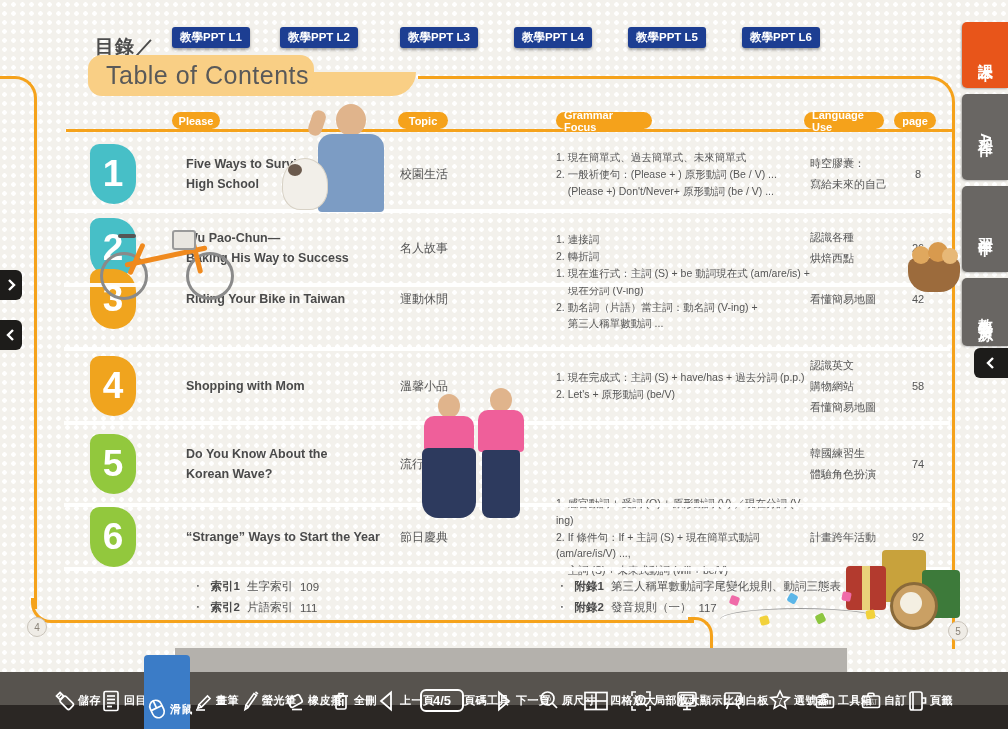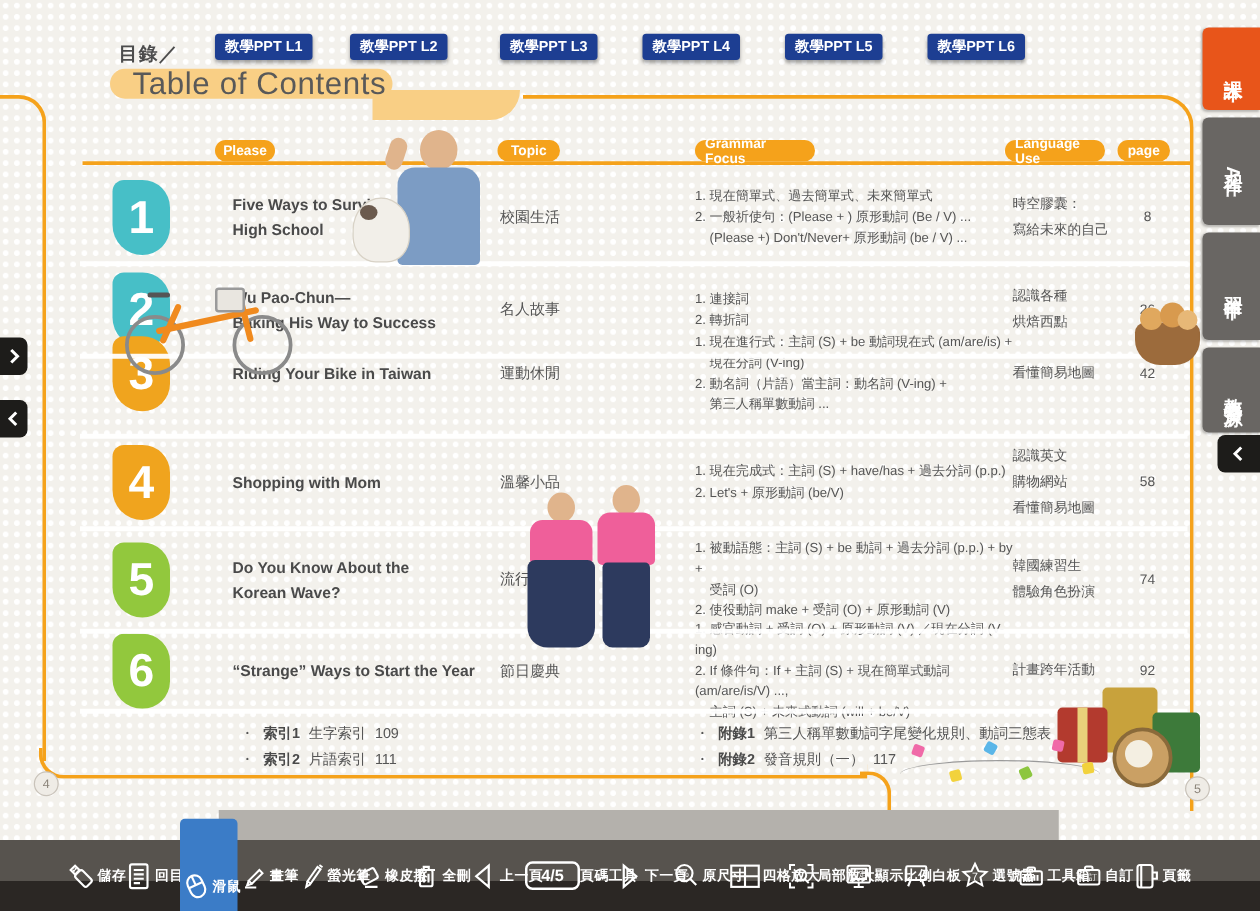--- a/index.html
+++ b/index.html
@@ -9,22 +9,22 @@
   .abs{position:absolute;}
 
   
   .frame{position:absolute;border:0 solid #F5A21B;pointer-events:none;}
   .f1{left:0;top:76px;width:34px;height:530px;border-top-width:3px;border-right-width:3px;border-top-right-radius:22px;}
   .f2{left:31px;top:598px;width:660px;height:22px;border-bottom-width:3px;border-left-width:3px;border-bottom-left-radius:20px;}
   .f3{left:688px;top:617px;width:22px;height:31px;border-top-width:3px;border-right-width:3px;border-top-right-radius:18px;}
   .f4{left:418px;top:76px;width:534px;height:570px;border-top-width:3px;border-right-width:3px;border-top-right-radius:26px;}
 
   
-  .sec-label{left:95px;top:34px;font-size:15px;font-weight:bold;color:#4c4c4c;letter-spacing:1px;}
-  .toc-pill{left:88px;top:55px;width:226px;height:24px;background:#F9CF85;border-radius:14px;
+  .sec-label{left:95px;top:34px;font-size:19px;font-weight:bold;color:#4c4c4c;letter-spacing:1px;}
+  .toc-pill{left:88px;top:55px;width:226px;height:41px;background:#F9CF85;border-radius:14px;
             display:flex;align-items:center;padding-left:18px;box-sizing:border-box;z-index:3;
             font-size:25px;color:#595959;letter-spacing:0.5px;}
   .toc-tail{left:298px;top:72px;width:118px;height:24px;background:#F9CF85;border-radius:0 0 24px 0;z-index:2;}
   .ppt-btn{position:absolute;top:27px;width:78px;height:21px;background:#1D3E92;border-radius:3px;
            color:#fff;font-size:11.5px;font-weight:bold;display:flex;align-items:center;justify-content:center;
            box-shadow:0 2px 3px rgba(0,0,0,.35);cursor:pointer;}
   .ppt1{left:172px;} .ppt2{left:280px;} .ppt3{left:400px;} .ppt4{left:514px;} .ppt5{left:628px;} .ppt6{left:742px;}
 
   
   .colpill{position:absolute;top:112px;height:17px;background:#F5A21B;border-radius:9px;color:#fff;
@@ -169,23 +169,20 @@
 看懂簡易地圖</div>
     <div class="cell c-page">58</div>
   </div>
   <div class="sep" style="top:421px"></div>
 
   <div class="row r5">
     <div class="cell c-num green">5</div>
     <div class="cell c-title">Do You Know About the
 Korean Wave?</div>
     <div class="cell c-topic">流行文化</div>
-    <div class="cell c-grammar">1. 被動語態：主詞 (S) + be 動詞 + 過去分詞 (p.p.) + by +
-    受詞 (O)
-2. 使役動詞 make + 受詞 (O) + 原形動詞 (V)</div>
     <div class="cell c-lang">韓國練習生
 體驗角色扮演</div>
     <div class="cell c-page">74</div>
   </div>
   <div class="sep" style="top:503px"></div>
 
   <div class="row r6">
     <div class="cell c-num green">6</div>
     <div class="cell c-title">“Strange” Ways to Start the Year</div>
     <div class="cell c-topic">節日慶典</div>

